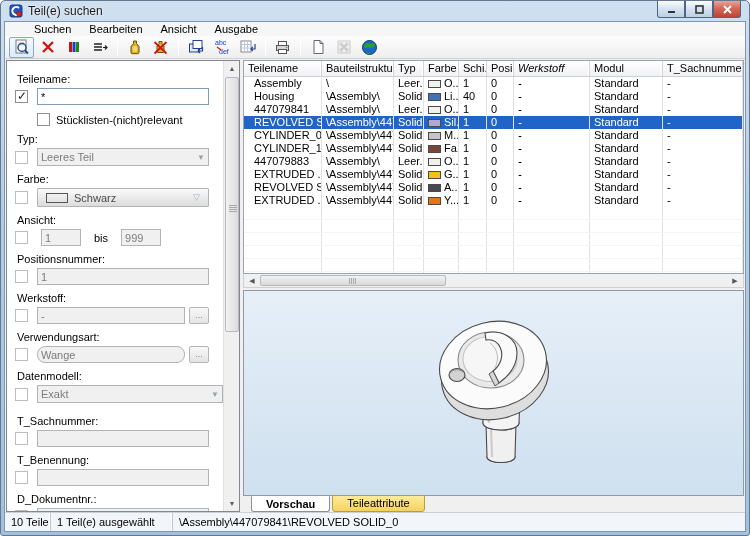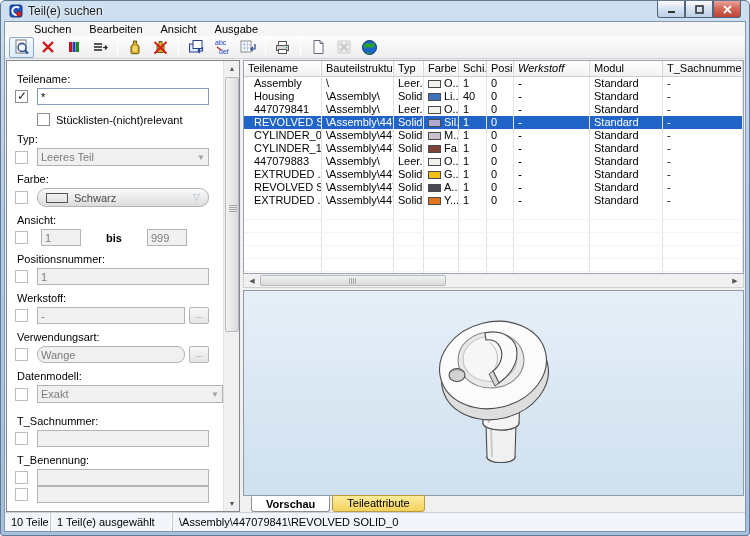--- a/index.html
+++ b/index.html
@@ -39,21 +39,21 @@
   .f-label { margin:7px 0 3px 2px; }
   .f-row { display:flex; align-items:center; }
   .cb { width:13px; height:13px; border:1px solid #8e8e8e; background:#fff; flex:0 0 13px; position:relative; }
   .cb.dim { border-color:#bdbdbd; }
   .cb.on::after { content:"✓"; position:absolute; left:1px; top:-2px; font-size:12px; color:#222; }
   .ti { height:17px; border:1px solid #7f9db9; background:#fff; font-family:"Liberation Sans",sans-serif; font-size:11px; padding:0 3px; }
   .ti.dis { border-color:#afb4b8; background:#f0f0f0; color:#7d7d7d; }
   .gap { width:9px; flex:0 0 9px; }
   .combo { height:18px; border:1px solid #afb4b8; background:#f0f0f0; color:#7d7d7d; display:flex; align-items:center; padding:0 3px; position:relative; }
   .combo .arrow { position:absolute; right:3px; top:4px; font-size:8px; color:#9aa2aa; }
-  .combo-color { height:19px; border:1px solid #b4b4b4; border-radius:9px; background:linear-gradient(#fafafa,#dcdcdc);
+  .combo-color { height:19px; border:1px solid #b4b4b4; border-radius:1px; background:linear-gradient(#fafafa,#dcdcdc);
     color:#4a4a4a; display:flex; align-items:center; padding:0 8px; position:relative; }
   .combo-color .swatch-black { width:22px; height:10px; border:1px solid #555; margin-right:6px; }
   .combo-color .arrow { position:absolute; right:8px; top:3px; color:#9fb6cc; font-size:9px; }
   .browse-btn { width:20px; height:17px; margin-left:4px; border:1px solid #b5b5b5; background:linear-gradient(#f8f8f8,#e4e4e4);
     color:#8a8a8a; font-size:9px; text-align:center; line-height:15px; border-radius:2px; }
   .form-scroll { position:absolute; right:0; top:0; width:16px; bottom:0; background:#f0f0f0; border-left:1px solid #e0e0e0; }
   .fs-btn { position:absolute; left:1px; width:14px; height:15px; background:#f0f0f0; color:#5a5a5a; font-size:7px; text-align:center; line-height:15px; }
   .fs-up { top:0; } .fs-down { bottom:0; }
   .fs-thumb { position:absolute; left:1px; top:16px; width:14px; height:255px; border:1px solid #b5b8bc; border-radius:2px;
     background:linear-gradient(90deg,#f2f2f2,#dcdcdc); }
@@ -267,21 +267,21 @@
             <span>Schwarz</span>
             <span class="arrow">▽</span>
           </div>
         </div>
 
         <div class="f-label">Ansicht:</div>
         <div class="f-row">
           <span class="cb dim"></span>
           <span class="gap" style="width:13px;flex-basis:13px"></span>
           <input class="ti dis" style="width: 40px;" value="1">
-          <span style="margin:0 25px;font-weight:bold">bis</span>
+          <span style="margin:0 13px;font-weight:normal">bis</span>
           <input class="ti dis" style="width: 40px;" value="999">
         </div>
 
         <div class="f-label">Positionsnummer:</div>
         <div class="f-row">
           <span class="cb dim"></span>
           <span class="gap"></span>
           <input class="ti dis" style="width: 172px;" value="1">
         </div>
 
@@ -318,20 +318,21 @@
           <input class="ti dis" style="width: 172px;" value="">
         </div>
 
         <div class="f-label">T_Benennung:</div>
         <div class="f-row">
           <span class="cb dim"></span>
           <span class="gap"></span>
           <input class="ti dis" style="width: 172px;" value="">
         </div>
 
+        <div class="f-label">D_Dokumentnr.:</div>
         <div class="f-row">
           <span class="cb dim"></span>
           <span class="gap"></span>
           <input class="ti dis" style="width: 172px;" value="">
         </div>
       </div>
 
       <div class="form-scroll">
         <div class="fs-btn fs-up">▲</div>
         <div class="fs-thumb">

